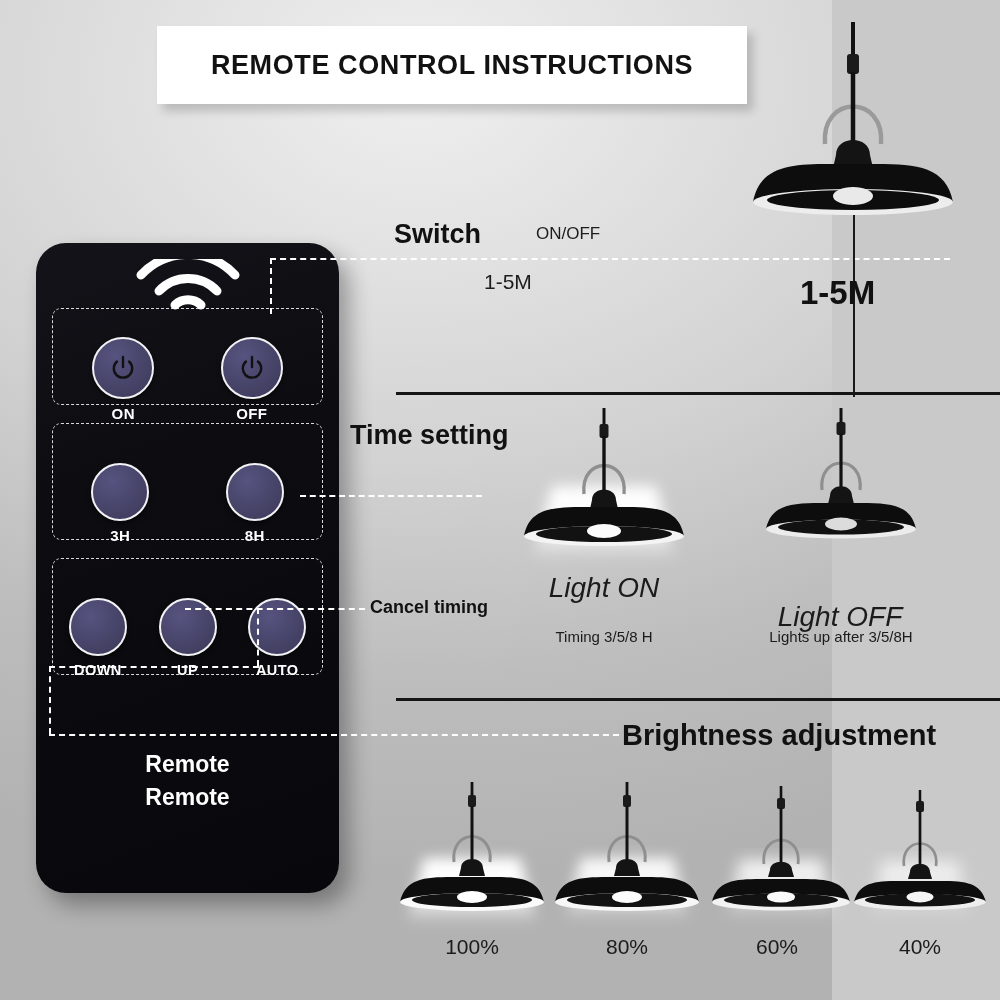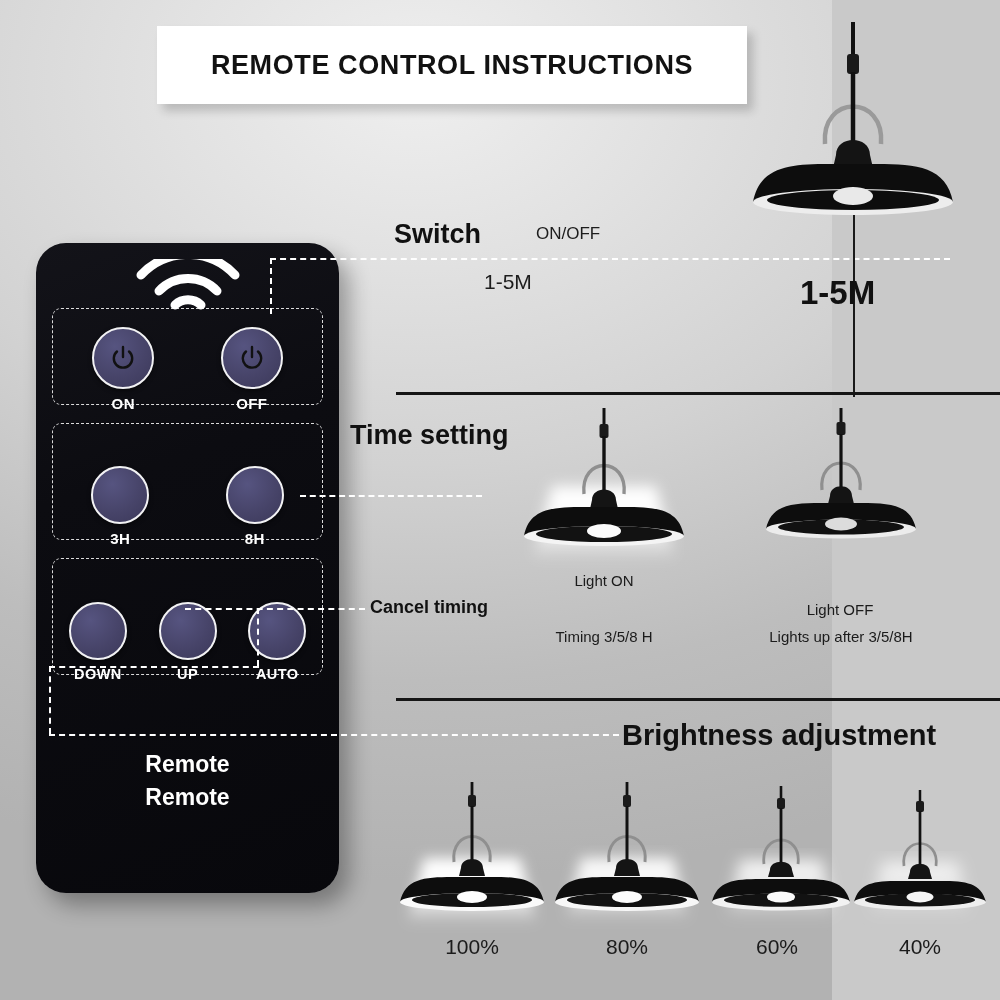--- a/index.html
+++ b/index.html
@@ -34,22 +34,22 @@
   }
   #wifi-icon{position:absolute;left:50%;top:16px;transform:translateX(-50%);}
   .grp{
     position:absolute;left:16px;width:calc(100% - 32px);
     border:1.6px dashed rgba(255,255,255,0.85);
     border-radius:9px;box-sizing:border-box;
   }
   #grp-power{top:65px;height:97px;}
   #grp-time{top:180px;height:117px;}
   #grp-bright{top:315px;height:117px;}
-  .btnrow{position:absolute;left:0;top:8px;width:100%;height:100%;
-          display:flex;align-items:flex-end;}
+  .btnrow{position:absolute;left:0;top:17px;width:100%;height:100%;
+          display:flex;align-items:center;}
   .bcell{flex:1;display:flex;flex-direction:column;align-items:center;}
   .pbtn{
     width:58px;height:58px;border-radius:50%;
     background:radial-gradient(circle at 36% 30%, #565480 0%, #474469 55%, #3b3859 100%);
     border:2.4px solid #f2f2f4;
     margin-top:9px;
     display:flex;align-items:center;justify-content:center;
     box-shadow:0 2px 4px rgba(0,0,0,0.5);
     box-sizing:border-box;
   }
@@ -74,21 +74,21 @@
   .hd{position:absolute;font-weight:bold;color:#111;white-space:nowrap;}
   .tx{position:absolute;color:#1d1d1d;white-space:nowrap;}
   #lbl-switch{left:394px;top:219px;font-size:27px;}
   #lbl-onoff{left:536px;top:224px;font-size:17px;font-weight:normal;}
   #lbl-15m-small{left:484px;top:270px;font-size:21px;}
   #lbl-15m-big{left:800px;top:274px;font-size:33px;}
   #lbl-time{left:350px;top:420px;font-size:27px;}
   #lbl-cancel{left:370px;top:597px;font-size:18px;}
   #lbl-bright{left:622px;top:719px;font-size:29px;}
   .cap{position:absolute;text-align:center;color:#1b1b1b;white-space:nowrap;}
-  .cap.main{font-size:15px;}
+  .cap.main{font-size:28px;font-style:italic;}
   .cap.sub{font-size:15px;}
   .pct{position:absolute;text-align:center;font-size:21px;color:#1b1b1b;}
   
   .lamp{position:absolute;}
   .lamp svg{display:block;overflow:visible;}
 </style>
 </head>
 <body>
 
 <div id="stage">

